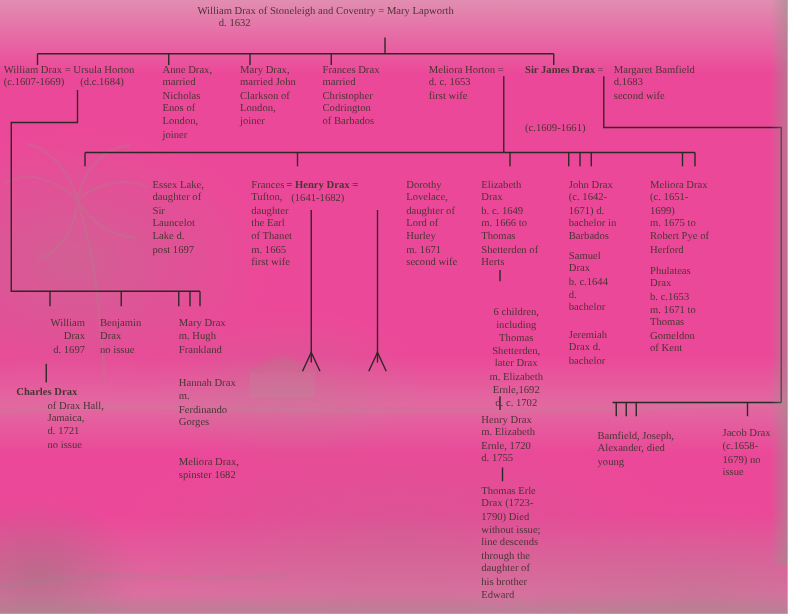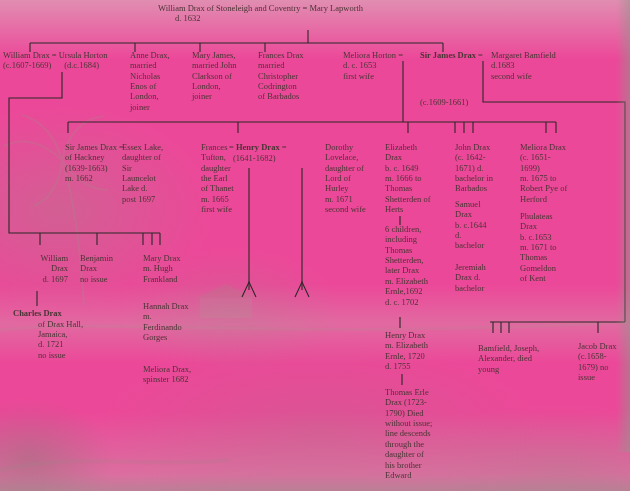--- a/index.html
+++ b/index.html
@@ -100,44 +100,40 @@
         d. 1632</div>
 
   <div class="tb" style="left:3px;top:50px;width:132px;">William Drax = Ursula Horton
 (c.1607-1669)      (d.c.1684)</div>
   <div class="tb" style="left:130px;top:50px;width:52px;">Anne Drax,
 married
 Nicholas
 Enos of
 London,
 joiner</div>
-  <div class="tb" style="left:192px;top:50px;width:58px;">Mary James,
+  <div class="tb" style="left:192px;top:50px;width:58px;">Mary Drax,
 married John
 Clarkson of
 London,
 joiner</div>
   <div class="tb" style="left:258px;top:50px;width:60px;">Frances Drax
 married
 Christopher
 Codrington
 of Barbados</div>
   <div class="tb" style="left:343px;top:50px;width:66px;">Meliora Horton =
 d. c. 1653
 first wife</div>
   <div class="tb bold" style="left:420px;top:50px;width:70px;">Sir James Drax</div>
   <div class="tb" style="left:420px;top:60.5px;width:70px;margin-top:36px;">(c.1609-1661)</div>
   <div class="tb" style="left:478px;top:50px;width:10px;">=</div>
   <div class="tb" style="left:491px;top:50px;width:78px;">Margaret Bamfield
 d.1683
 second wife</div>
 
-  <div class="tb" style="left:65px;top:142px;width:62px;">Sir James Drax =
-of Hackney
-(1639-1663)
-m. 1662</div>
   <div class="tb" style="left:122px;top:142px;width:50px;">Essex Lake,
 daughter of
 Sir
 Launcelot
 Lake d.
 post 1697</div>
   <div class="tb" style="left:201px;top:142px;width:42px;">Frances
 Tufton,
 daughter
 the Earl
@@ -187,21 +183,21 @@
 Gomeldon
 of Kent</div>
   <div class="tb" style="left:478px;top:343px;width:82px;">Bamfield, Joseph,
 Alexander, died
 young</div>
   <div class="tb" style="left:578px;top:341px;width:50px;">Jacob Drax
 (c.1658-
 1679) no
 issue</div>
 
-  <div class="tb" style="left:385px;top:224px;width:56px;">6 children,
+  <div class="tb" style="left:385px;top:244px;width:56px;text-align:center;">6 children,
 including
 Thomas
 Shetterden,
 later Drax
 m. Elizabeth
 Ernle,1692
 d. c. 1702</div>
   <div class="tb" style="left:385px;top:330px;width:56px;">Henry Drax
 m. Elizabeth
 Ernle, 1720

